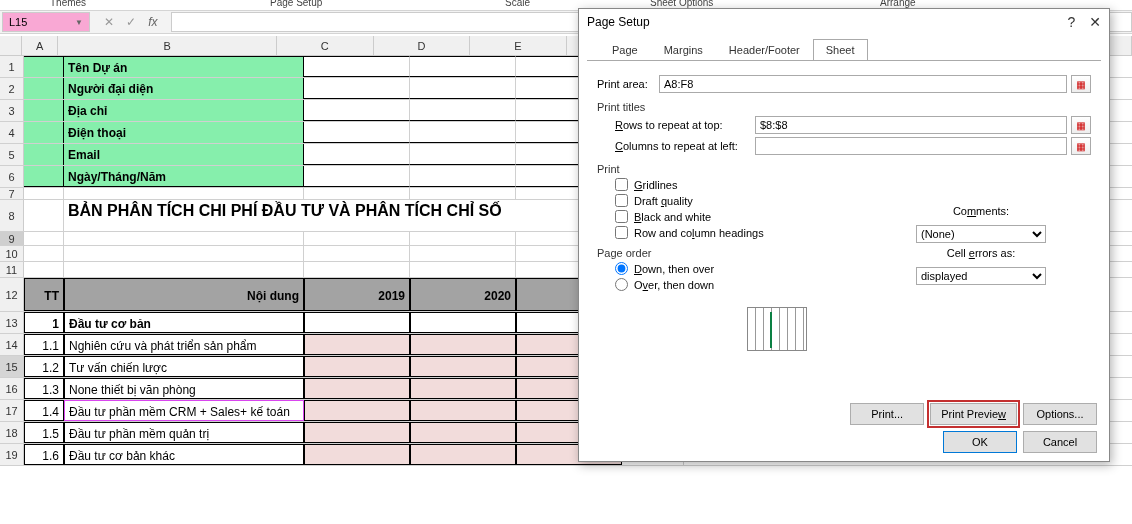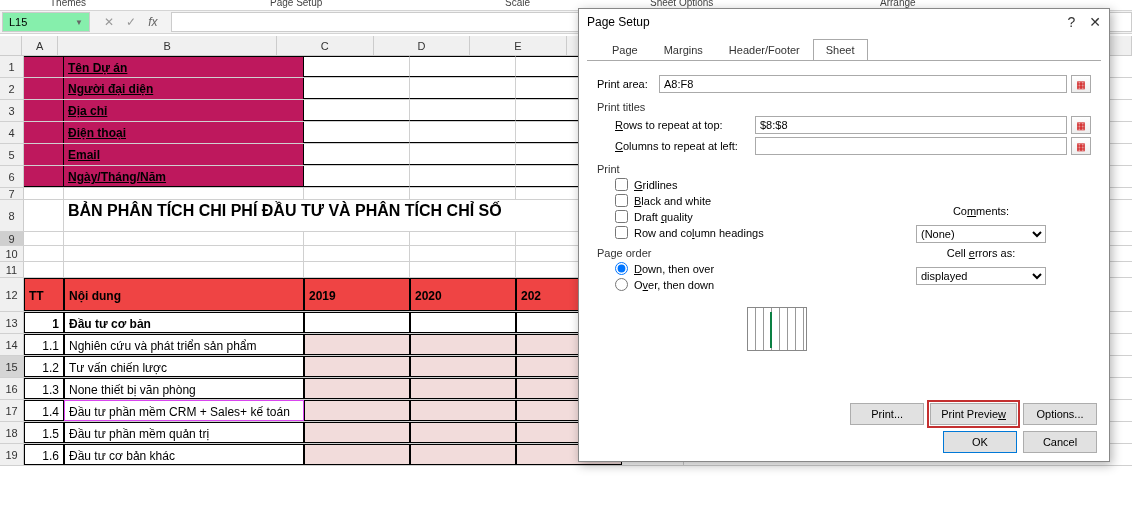--- a/index.html
+++ b/index.html
@@ -4,45 +4,45 @@
 <style>
   * { box-sizing: border-box; margin: 0; padding: 0; font-family: "Segoe UI", Tahoma, sans-serif; }
   body { background: #fff; width: 1132px; height: 524px; overflow: hidden; font-size: 12px; position: relative; }
 
   
   .ribbon-labels { display: flex; height: 10px; color: #444; font-size: 10px; position: relative; }
   .ribbon-labels span { position: absolute; top: -3px; }
   
   
   .name-row { display: flex; align-items: center; height: 24px; border-top: 1px solid #d4d4d4; border-bottom: 1px solid #d4d4d4; background: #f3f3f3; }
-  .name-box { width: 88px; height: 20px; background: #86efac; border: 1px solid #ccc; margin-left: 2px; padding: 2px 6px; font-size: 11px; display:flex; align-items:center; justify-content:space-between;}
+  .name-box { width: 88px; height: 20px; background: #f9a8d4; border: 1px solid #ccc; margin-left: 2px; padding: 2px 6px; font-size: 11px; display:flex; align-items:center; justify-content:space-between;}
   .name-box .dd { color:#666; font-size:8px;}
   .fx-icons { display: flex; gap: 12px; padding: 0 14px; color: #999; }
   .fx-icons .fx { font-style: italic; color: #666; }
   .formula-bar { flex: 1; height: 20px; background: #fff; border: 1px solid #ccc; }
 
   
   .grid { position: absolute; top: 36px; left: 0; right: 0; bottom: 0; }
   .col-headers { display: flex; height: 20px; background: #f0f0f0; border-bottom: 1px solid #ccc; }
   .col-h { border-right: 1px solid #ccc; text-align: center; font-size: 11px; color: #333; line-height: 20px; }
   .row-h-col { width: 24px; border-right: 1px solid #ccc; background:#f0f0f0;}
   .colA { width: 40px; } .colB { width: 240px; } .colC { width: 106px; }
   .colD { width: 106px; } .colE { width: 106px; } .colF { width: 62px; }
   .colRest { width: 62px; }
 
   .rows { }
   .row { display: flex; height: 22px; border-bottom: 1px solid #d0d0d0; }
   .row-h { width: 24px; background: #f0f0f0; border-right: 1px solid #ccc; text-align: center; font-size: 11px; color: #333; line-height: 22px; }
   .cell { border-right: 1px solid #d0d0d0; padding: 2px 4px; font-size: 12px; line-height: 18px; overflow: hidden; white-space: nowrap; }
-  .orange { background: #be185d; font-weight: bold; border-color:#000;text-decoration:underline;}
+  .orange { background: #86efac; font-weight: bold; border-color:#000;}
   .row.topb .cell { border-top:1px solid #000;}
   .row.botb .cell { border-bottom:1px solid #000;}
   .title-row { height: 32px; }
   .title-row .cell { font-size: 16px; font-weight: bold; }
-  .greenhead { background: #ef4444; font-weight: bold; text-align: left; border:1px solid #000; line-height:30px;}
+  .greenhead { background: #a3a3a3; font-weight: bold; text-align: right; border:1px solid #000; line-height:30px;}
   .tallrow { height: 34px; }
   .pinkish { background: #f2dcdb; }
   .bold { font-weight: bold; }
   .row.sel .row-h { background:#d5d5d5;}
   .row-h.sel { background:#cfcfcf;}
 
   
   .dialog { position: absolute; top: 8px; left: 578px; width: 532px; height: 454px; background: #fff; border: 1px solid #888; box-shadow: 2px 3px 10px rgba(0,0,0,0.3); font-size: 11px; }
   .dlg-title { height: 26px; display: flex; align-items: center; justify-content: space-between; padding: 0 8px; }
   .dlg-title .t { font-size: 12px; }
@@ -321,25 +321,25 @@
         <div class="ref-btn"></div>
       </div>
     </div>
     <div class="group-lbl">Print</div>
     <label class="chk">
         <input type="checkbox" style="">
         <span><span class="u">G</span>ridlines</span>
       </label>
     <label class="chk">
         <input type="checkbox" style="">
-        <span><span class="u">B</span>lack and white</span>
+        <span>Draft <span class="u">q</span>uality</span>
       </label>
     <label class="chk">
         <input type="checkbox" style="">
-        <span>Draft <span class="u">q</span>uality</span>
+        <span><span class="u">B</span>lack and white</span>
       </label>
     <label class="chk">
         <input type="checkbox" style="">
         <span>Row and co<span class="u">l</span>umn headings</span>
       </label>
 
     <div class="side-grid">
       <div class="srow">
           <span>Co<span class="u">m</span>ments:</span>
           <select><option>(None)</option></select>

